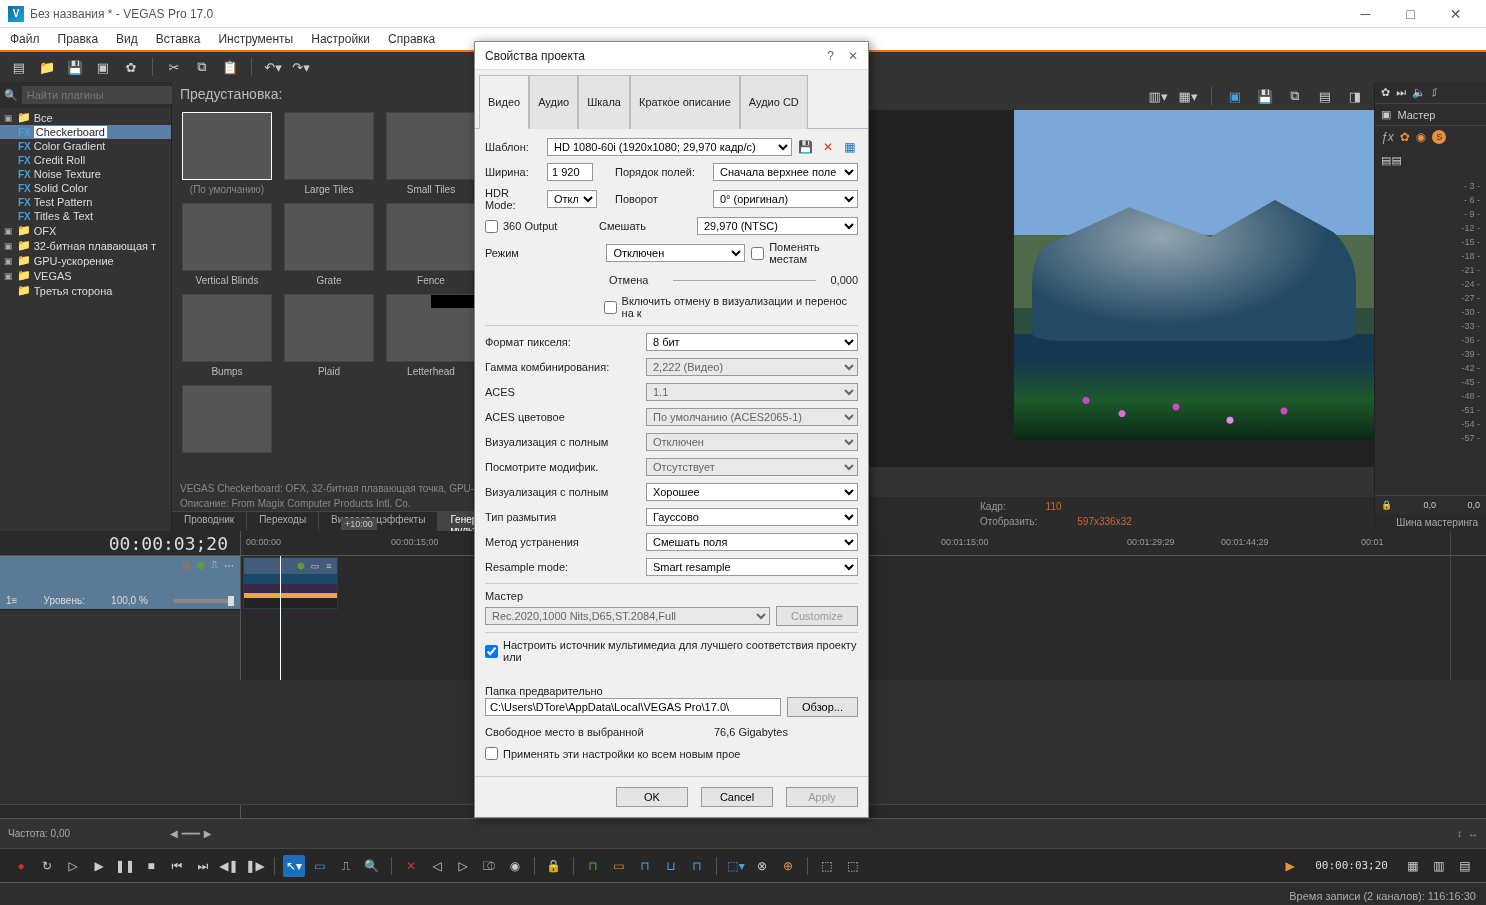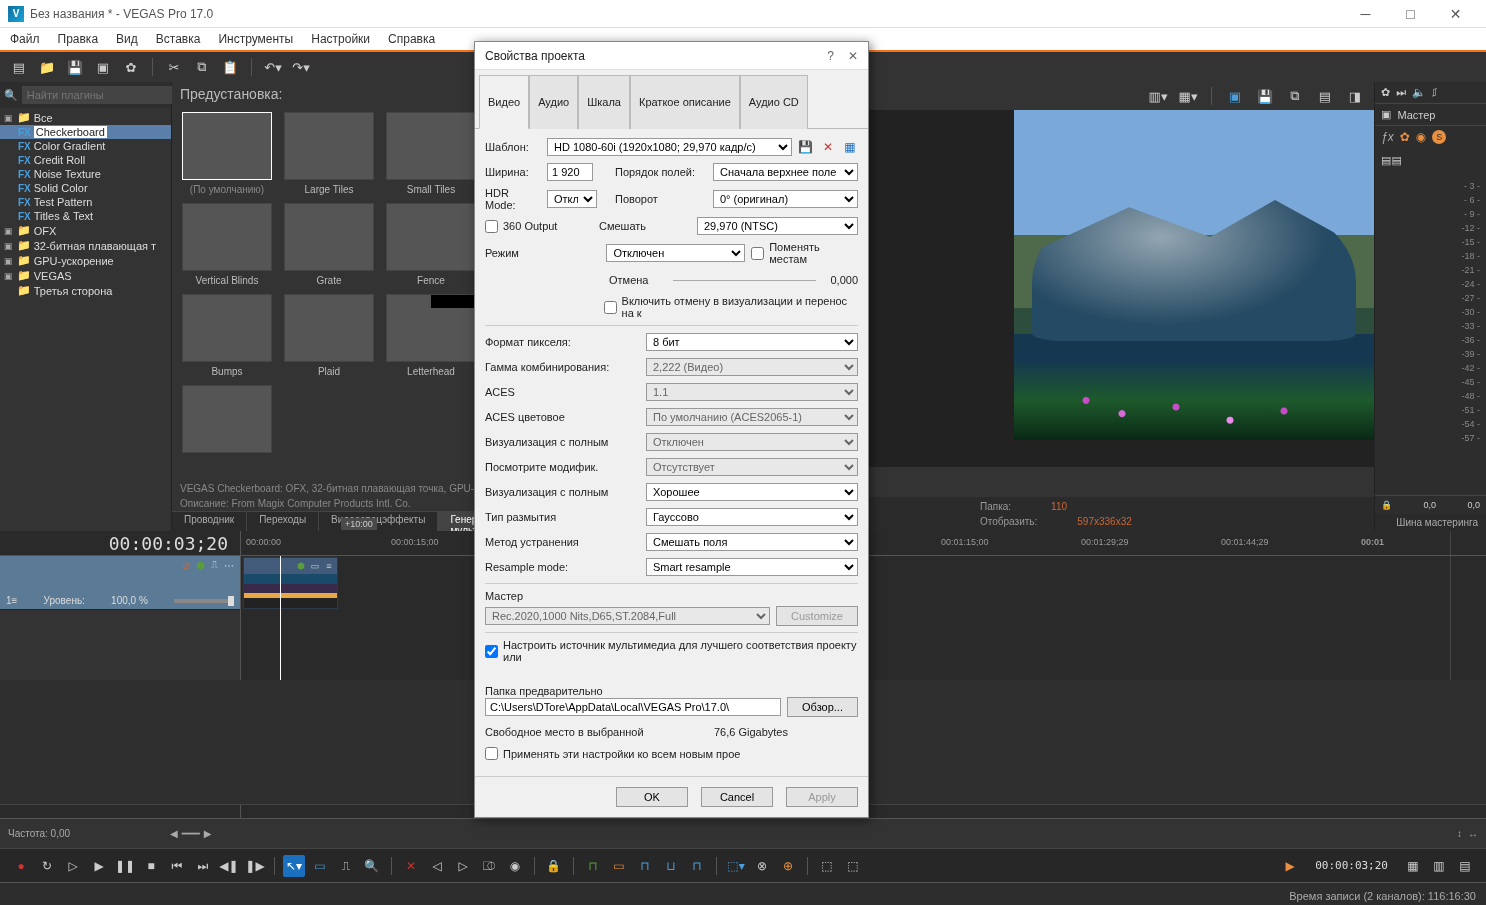--- a/index.html
+++ b/index.html
@@ -300,21 +300,21 @@
       <div class="prevcontent">
         <div class="previmg"></div>
       </div>
       <div class="playbar">
         <span class="pbtn">▶</span>
         <span class="pbtn">❚❚</span>
         <span class="pbtn">■</span>
         <span class="pbtn">≡</span>
       </div>
       <div class="prevstatus" style="padding-left:480px">
-        <div><span class="lbl">Папка:</span></div>
+        <div><span class="lbl">Кадр:</span></div>
         <div><span class="val">110</span></div>
       </div>
       <div class="prevstatus" style="padding-left:480px;padding-top:0">
         <div><span class="lbl">Отобразить:</span></div>
         <div><span class="val">597x336x32</span></div>
       </div>
     </div>
 
     <div class="masterpane">
       <div class="mhdr">
@@ -370,23 +370,23 @@
 <div class="timeline">
   <div class="tc-ruler">
     <div class="tc-left">
         <span class="tc">00:00:03;20</span>
       </div>
     <div class="tc-ruler-main" id="ruler">
       <div class="timetag" style="right:auto;left:100px;top:-13px">+10:00</div>
     <div class="tick" style="left: 5px;">00:00:00</div>
         <div class="tick" style="left: 150px;">00:00:15;00</div>
         <div class="tick" style="left: 700px;">00:01:15;00</div>
-        <div class="tick" style="left: 840px;">00:01:29;29</div>
+        <div class="tick" style="left: 886px;">00:01:29;29</div>
         <div class="tick" style="left: 980px;">00:01:44;29</div>
-        <div class="tick" style="left: 1120px; font-weight: bold;">00:01</div>
+        <div class="tick" style="left: 1120px;">00:01</div>
       </div>
     <div class="meterarea"></div>
   </div>
   <div class="track-area">
     <div class="track-headers">
       <div class="track-header">
         <div class="throw1">
           <span style="color:#cc6633">⊘</span>
           <span style="color:#5a9e3a">⬢</span>
           <span>⎍</span>

